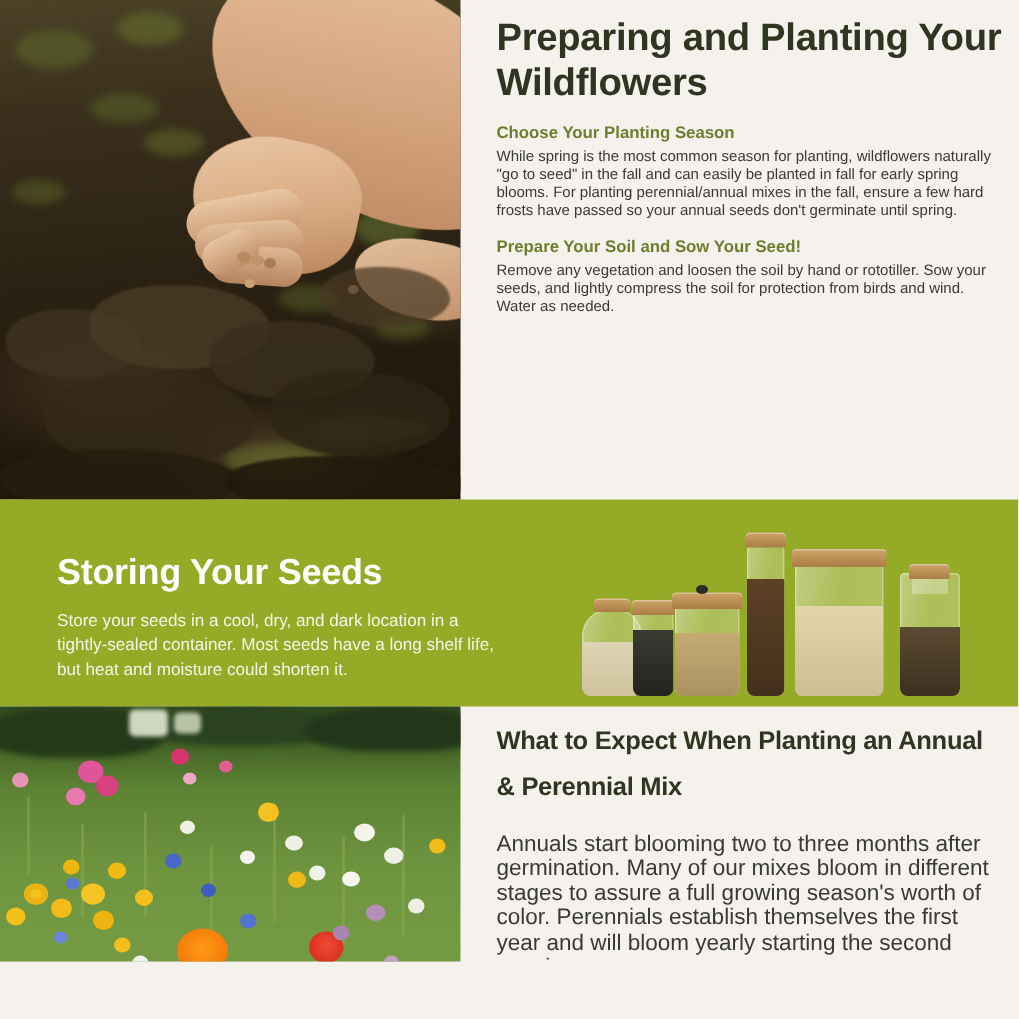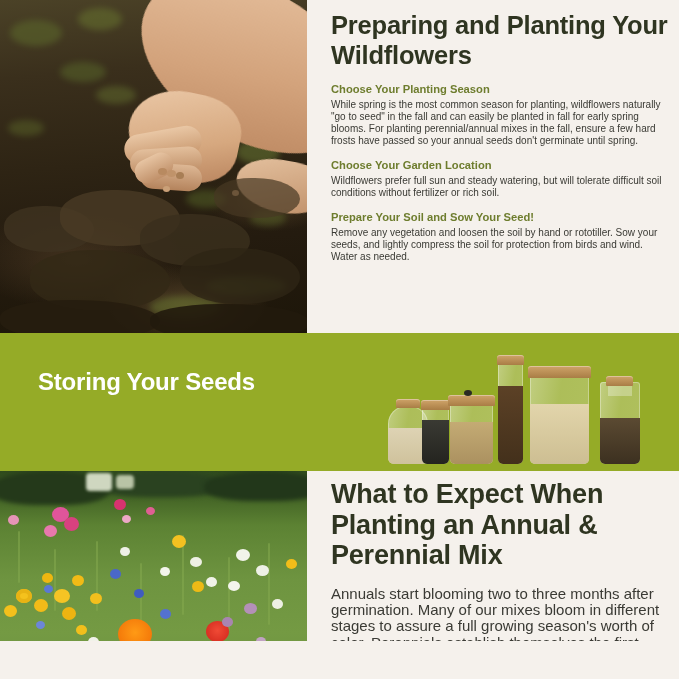--- a/index.html
+++ b/index.html
@@ -77,21 +77,21 @@
     background:
       linear-gradient(180deg,#2f4a1d 0%,#3d5c22 9%,#5c8233 26%,#6e9440 52%,#749a43 78%,#6b9140 100%);
   }
   #meadow-photo .tree{position:absolute;top:0;border-radius:50% 50% 40% 40%;filter:blur(2px);}
   .blade{position:absolute;background:#85a94e;border-radius:2px;opacity:.55;}
   .flw{position:absolute;border-radius:50%;}
   .petal5{position:absolute;border-radius:50%;}
 
   
   #bottom-text{position:absolute;left:331px;top:479px;width:340px;}
-  h1.big2{font-size:27px;line-height:30.5px;font-weight:700;color:#2F3521;margin:0 0 15px 0;letter-spacing:-0.2px;}
+  h1.big2{font-size:17px;line-height:30.5px;font-weight:700;color:#2F3521;margin:0 0 15px 0;letter-spacing:-0.2px;}
   p.body2{font-size:15px;line-height:16.4px;color:#3A3A34;margin:0;}
 </style>
 </head>
 <body>
 
 <div class="page">
 
   <div class="photo" id="soil-photo">
     <div class="blur-green" style="left:10px;top:20px;width:52px;height:26px;background:#5d6a2c;opacity:.55;"></div>
     <div class="blur-green" style="left:78px;top:8px;width:44px;height:22px;background:#6a7830;opacity:.5;"></div>
@@ -131,35 +131,32 @@
   </div>
 
   <div id="top-text">
     <h1 class="big">Preparing and Planting Your Wildflowers</h1>
 
     <div>
       <p class="subhead">Choose Your Planting Season</p>
       <p class="body">While spring is the most common season for planting, wildflowers naturally "go to seed" in the fall and can easily be planted in fall for early spring blooms. For planting perennial/annual mixes in the fall, ensure a few hard frosts have passed so your annual seeds don't germinate until spring.</p>
     </div>
 
-    <div>
-      <p class="subhead">Choose Your Garden Location</p>
-      <p class="body">Wildflowers prefer full sun and steady watering, but will tolerate difficult soil conditions without fertilizer or rich soil.</p>
-    </div>
 
     <div>
       <p class="subhead">Prepare Your Soil and Sow Your Seed!</p>
       <p class="body last">Remove any vegetation and loosen the soil by hand or rototiller. Sow your seeds, and lightly compress the soil for protection from birds and wind. Water as needed.</p>
     </div>
   </div>
 
   <div id="green-band"></div>
 
   <div id="green-text">
     <h2 class="green-title">Storing Your Seeds</h2>
+    <p class="green-body">Store your seeds in a cool, dry, and dark location in a tightly-sealed container. Most seeds have a long shelf life, but heat and moisture could shorten it.</p>
   </div>
 
   <div id="jars">
 
     <div class="jar" style="left:0px;width:40px;height:58px;border-radius:18px 18px 6px 6px;">
       <div class="fill" style="height:36px;background:linear-gradient(180deg,#ded3b4,#cfc29c);"></div>
     </div>
     <div class="cork" style="left:8px;bottom:56px;width:24px;height:9px;"></div>
 
     <div class="jar" style="left:34px;width:27px;height:58px;">

